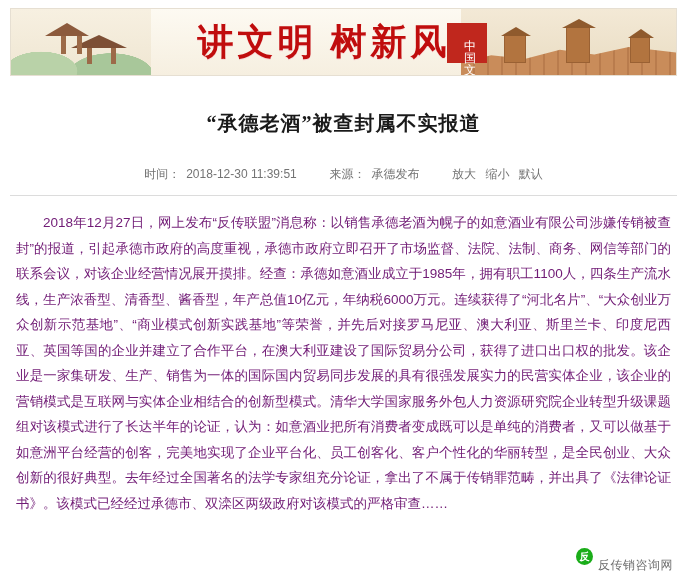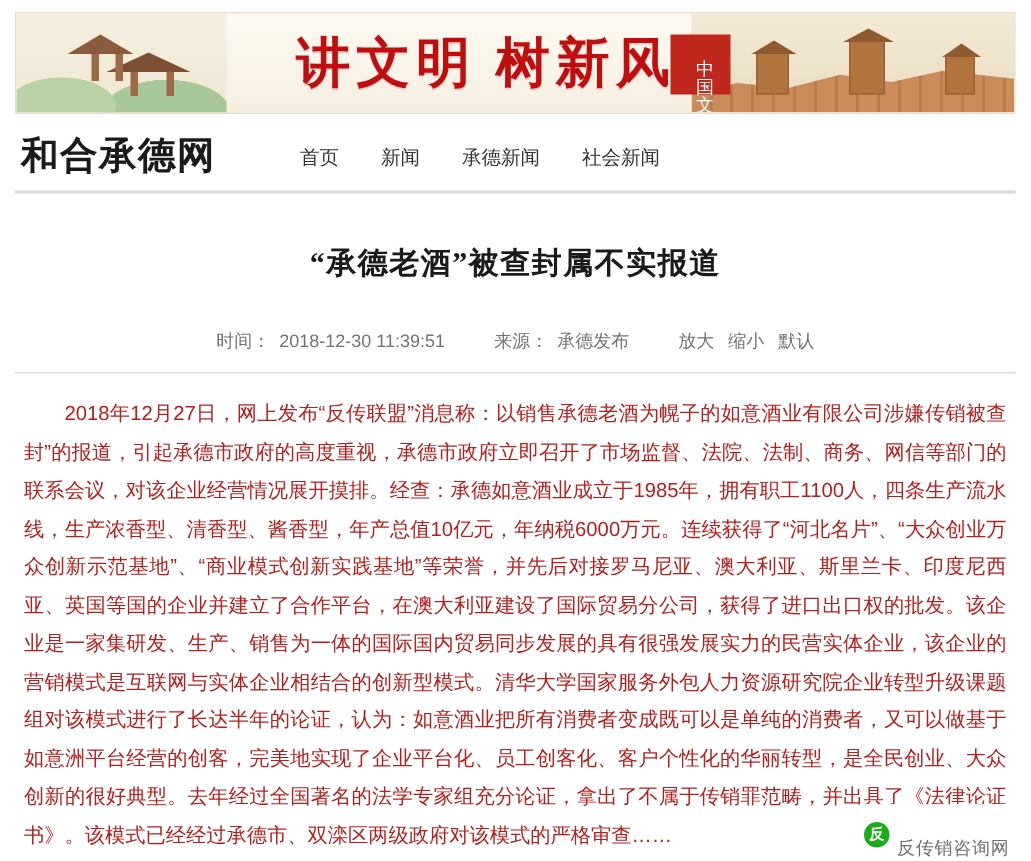--- a/index.html
+++ b/index.html
@@ -185,21 +185,21 @@
   .divider {
     border-top: 1px solid #dcdcdc;
     margin: 0 0 0 0;
   }
 
   .article-body {
     margin-top: 14px;
     font-family: "Liberation Sans", sans-serif;
     font-size: 13.5px;
     line-height: 25.5px;
-    color: #b91c1c;
+    color: #701a75;
     text-align: justify;
     padding: 0 6px;
   }
   .article-body p { margin: 0; text-indent: 2em; }
 
   
   .watermark {
     position: absolute;
     right: 10px;
     bottom: 6px;
@@ -249,29 +249,20 @@
       <div class="tower t2"></div>
       <div class="tower t3"></div>
       <div class="tower-roof tr1"></div>
       <div class="tower-roof tr2"></div>
       <div class="tower-roof tr3"></div>
     </div>
     <div class="banner-text">讲文明 树新风</div>
     <div class="banner-seal">中国文明网</div>
   </div>
 
-  <div class="navbar">
-    <div class="logo">和合承德网</div>
-    <div class="nav-items">
-      <div class="nav-item">首页</div>
-      <div class="nav-item">新闻</div>
-      <div class="nav-item">承德新闻</div>
-      <div class="nav-item">社会新闻</div>
-    </div>
-  </div>
 
   <div class="article">
     <div class="article-title">“承德老酒”被查封属不实报道</div>
 
     <div class="article-meta">
       <span>时间：</span><span>2018-12-30 11:39:51</span>
       <span class="meta-sep"></span>
       <span>来源：</span><span>承德发布</span>
       <span class="meta-sep"></span>
       <span class="meta-link">放大</span>

